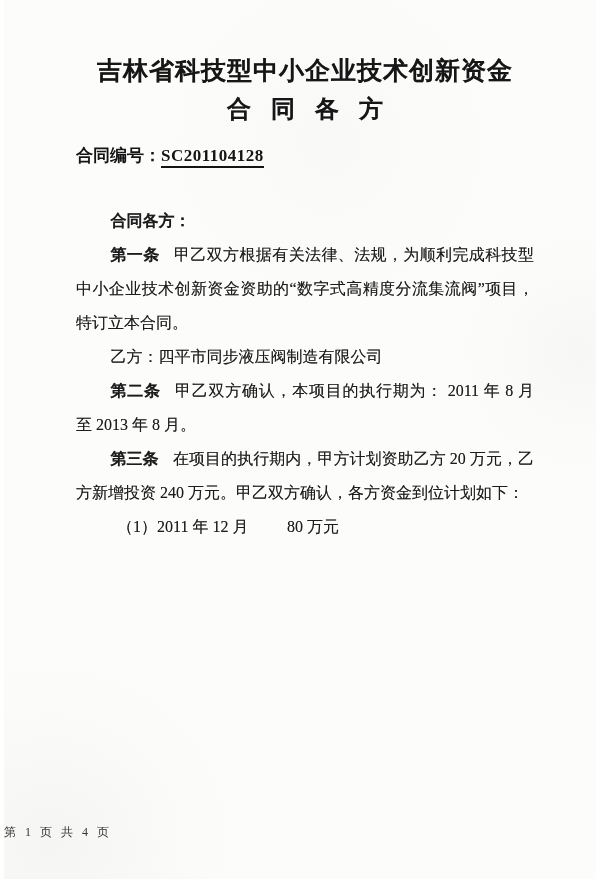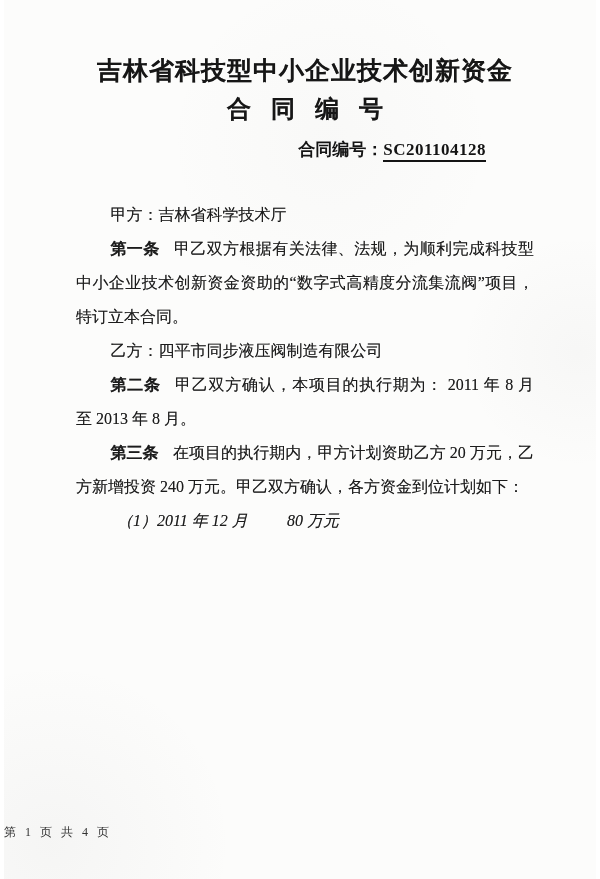--- a/index.html
+++ b/index.html
@@ -39,22 +39,22 @@
     font-weight: 700;
     font-size: 24px;
     line-height: 26px;
     letter-spacing: 20px;
     padding-left: 20px; 
     margin-top: 9px;
     color: #161616;
     text-shadow: 0 0 0.6px rgba(20,20,20,0.55);
   }
   .contract-no-line {
-    margin-top: 16px;
-    text-align: right;
+    margin-top: 22px;
+    text-align: left;
     padding-right: 48px;
     font-size: 17px;
     line-height: 23px;
     font-weight: 700;
     color: #141414;
     white-space: nowrap;
   }
   .contract-no-value {
     font-family: "Liberation Serif", "DejaVu Serif", serif;
     border-bottom: 2px solid #141414;
@@ -75,21 +75,20 @@
     text-indent: 2.15em;
   }
   .bold-heading { font-weight: 700; }
   .article-lead {
     font-weight: 700;
     margin-right: 0.9em;
   }
   .sched-row {
     padding-left: 41px;
     line-height: 34px;
-    font-style: italic;
   }
   .sched-date {
     display: inline-block;
     width: 170px;
   }
   .page-footer {
     position: absolute;
     left: 0;
     right: 24px;
     top: 824px;
@@ -98,30 +97,30 @@
     color: #333;
   }
 </style>
 </head>
 <body>
 
 <div class="page">
 
   <div class="doc-title">吉林省科技型中小企业技术创新资金</div>
 
-  <div class="doc-subtitle">合同编号</div>
+  <div class="doc-subtitle">合同各方</div>
 
   <div class="contract-no-line">
     <span>合同编号：</span><span class="contract-no-value">SC201104128</span>
   </div>
 
   <div class="body-text">
 
+    <p class="bold-heading">合同各方：</p>
 
-    <p>甲方：吉林省科学技术厅</p>
 
     <p><span class="article-lead">第一条</span><span>甲乙双方根据有关法律、法规，为顺利完成科技型中小企业技术创新资金资助的“数字式高精度分流集流阀”项目，特订立本合同。</span></p>
 
     <p>乙方：四平市同步液压阀制造有限公司</p>
 
     <p><span class="article-lead">第二条</span><span>甲乙双方确认，本项目的执行期为： 2011 年 8 月 至 2013 年 8 月。</span></p>
 
     <p><span class="article-lead">第三条</span><span>在项目的执行期内，甲方计划资助乙方 20 万元，乙方新增投资 240 万元。甲乙双方确认，各方资金到位计划如下：</span></p>
 
 

